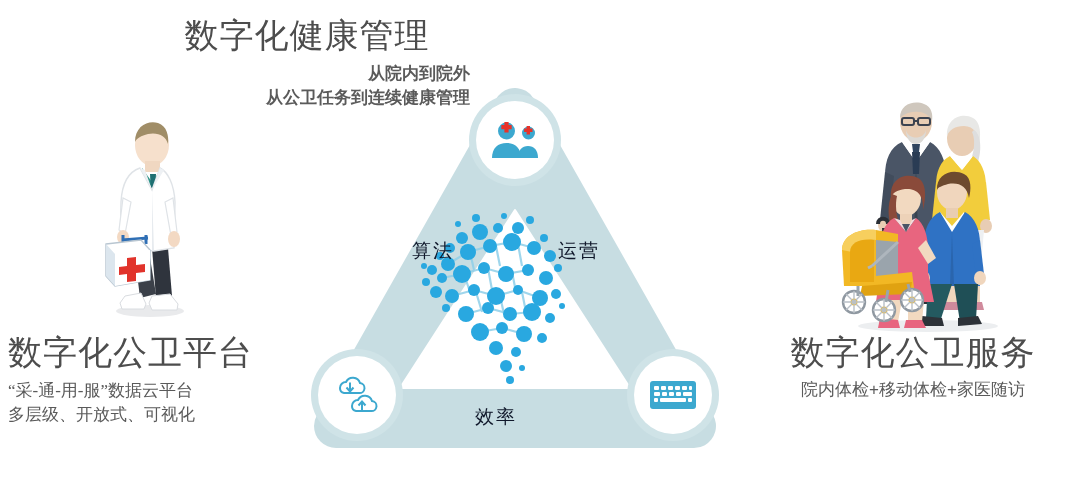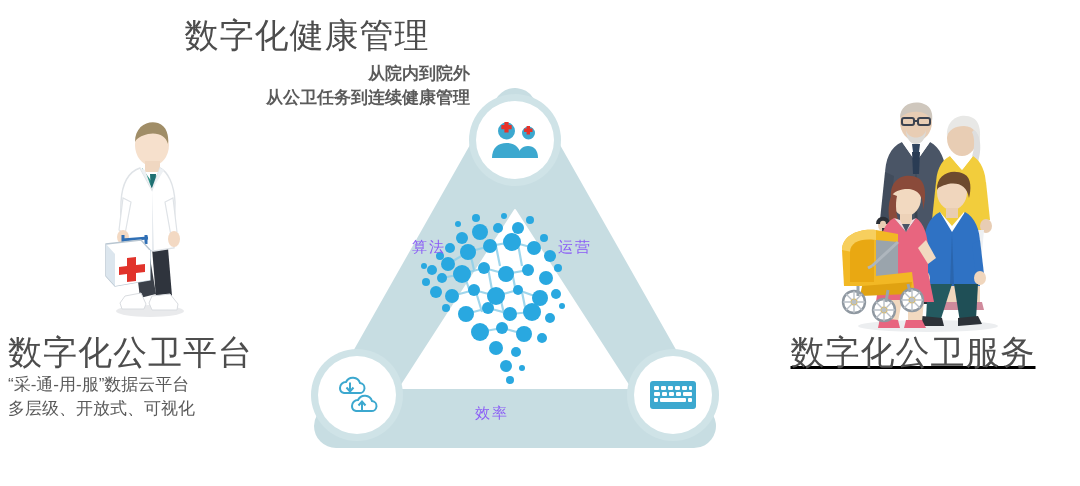--- a/index.html
+++ b/index.html
@@ -53,46 +53,45 @@
     font-weight: bold;
   }
 
   #left-block {
     position: absolute;
     left: 8px;
     top: 333px;
     width: 312px;
     text-align: left;
   }
-  #left-block .subs { margin-top: 2px; }
+  #left-block .subs { margin-top: 8px; font-family: Liberation Serif, serif; }
 
   #right-block {
     position: absolute;
     left: 757px;
     top: 333px;
     width: 312px;
     text-align: center;
-    text-decoration: underline;
   }
   #right-block .subs { margin-top: 7px; }
 
   
   #diagram {
     position: absolute;
     left: 300px;
     top: 88px;
     width: 430px;
     height: 370px;
   }
   #diagram svg { display: block; }
 
   .vertex-label {
     position: absolute;
-    color: #8b5cf6;
-    font-size: 15px;
+    color: #0f172a;
+    font-size: 19px;
     letter-spacing: 2px;
     white-space: nowrap;
   }
   #label-algorithm { left: 112px; top: 150px; }
   #label-operations { left: 258px; top: 150px; }
   #label-efficiency { left: 175px; top: 316px; }
 
   
   .node {
     position: absolute;
@@ -142,20 +141,21 @@
     <div class="title">数字化公卫平台</div>
     <div class="subs">
       <div class="subline">“采-通-用-服”数据云平台</div>
       <div class="subline">多层级、开放式、可视化</div>
     </div>
   </div>
 
   <div id="right-block">
     <div class="title">数字化公卫服务</div>
     <div class="subs">
+      <div class="subline">院内体检+移动体检+家医随访</div>
     </div>
   </div>
 
   <div id="doctor-illustration">
     <svg width="140" height="222" viewBox="0 0 140 222">
       <ellipse cx="72" cy="213" rx="34" ry="6" fill="#e9eaec"></ellipse>
 
       <path d="M56 150 L70 148 L78 196 L62 200 Z" fill="#3b4049"></path>
       <path d="M47 198 L63 195 L68 206 L66 211 L44 211 L42 205 Z" fill="#ffffff" stroke="#d9dce0" stroke-width="1"></path>
 

